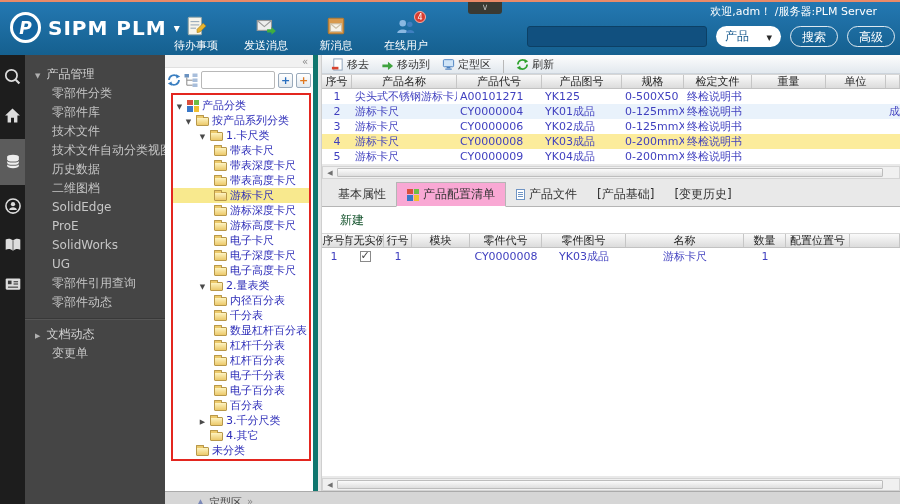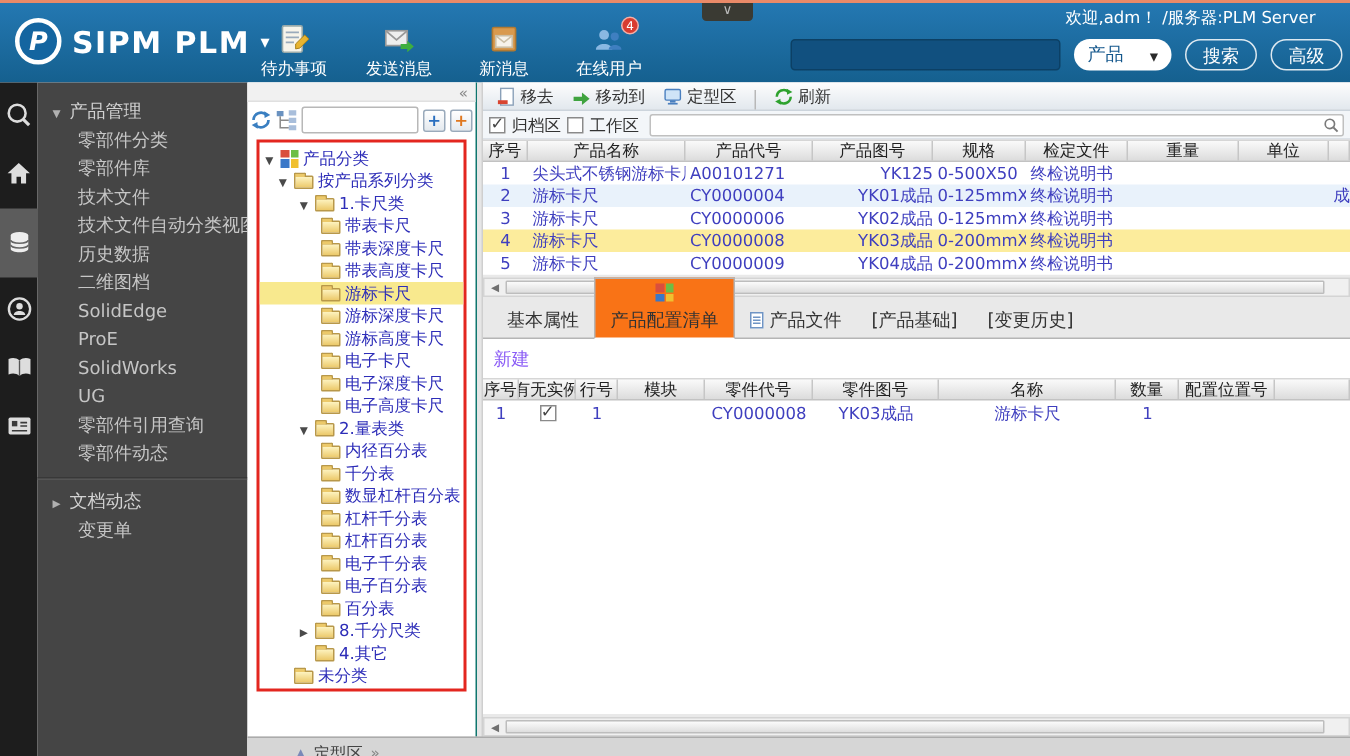--- a/index.html
+++ b/index.html
@@ -45,21 +45,21 @@
 
   .sidebar { width:140px; background:#454545; color:#c6c6c6; font-size:12px; padding-top:9px; }
   .ssec { display:flex; align-items:center; gap:6px; padding:3px 6px 3px 10px; height:20px; color:#d2d2d2; cursor:pointer;}
   .ssec .arr-down-w::after { content:"▼"; font-size:7px; color:#b0b0b0; }
   .ssec .arr-right-w::after { content:"▶"; font-size:7px; color:#b0b0b0; }
   .srow { height:19px; line-height:19px; padding-left:27px; cursor:pointer; white-space:nowrap; overflow:hidden;}
   .active-label { color:#e8a33d; border:1px solid #e02820; padding:0 4px 1px 2px; }
   .side-sep { border-top:1px solid #383838; border-bottom:1px solid #555; margin:6px 0 4px 0; }
 
   
-  .treepanel { width:153px; background:#fff; border-right:1px solid #0f766e; position:relative; }
+  .treepanel { width:153px; background:#fff; border-right:5px solid #0f766e; position:relative; }
   .tree-top { height:13px; background:#f1f1f1; border-bottom:1px solid #e0e0e0; text-align:right; padding-right:5px; }
   .tree-top .gi-collapse::after { content:"«"; color:#8a8a8a; font-size:10px; line-height:12px; cursor:pointer;}
   .tree-toolbar { height:24px; display:flex; align-items:center; gap:3px; padding:0 2px; }
   .tree-filter { flex:1; height:18px; border:1px solid #b8b8b8; border-radius:2px; min-width:10px; font-size:10px; padding:0 3px;}
   .sq-btn { width:15px; height:15px; border:1px solid #9aaabb; border-radius:2px; background:linear-gradient(#fff,#e4e9ee);
             font-size:11px; line-height:13px; text-align:center; cursor:pointer; }
   .plus-blue::after { content:"+"; color:#2a6fbf; font-weight:bold; }
   .plus-orange::after { content:"+"; color:#e07820; font-weight:bold; }
 
   .tree-box { position:absolute; top:38px; left:6px; width:140px; bottom:43px; border:2px solid #e3261f; overflow:hidden; padding-top:3px; }
@@ -96,41 +96,41 @@
 
   .pt-header,.dt-header { display:flex; height:15px; background:linear-gradient(#fafafa,#dcdcdc);
                border-top:1px solid #d6d6d6; border-bottom:1px solid #c2c2c2; color:#222; align-items:center;}
   .hc { height:100%; border-right:1px solid #c6c6c6; display:flex; align-items:center; justify-content:center;
         overflow:hidden; white-space:nowrap; cursor:pointer;}
   .prow { display:flex; height:15px; align-items:center; color:#3f3fbf; cursor:pointer; }
   .prow .c { overflow:hidden; white-space:nowrap; padding-left:3px; }
   .ctr { justify-content:center; text-align:center; padding-left:0 !important; }
   .r-white { background:#fff; } .r-blue { background:#e9f2fb; } .r-sel { background:#fcec9c; }
   .w0{width:30px;flex:0 0 30px;} .w1{width:105px;flex:0 0 105px;} .w2{width:85px;flex:0 0 85px;}
-  .w3{width:80px;flex:0 0 80px;text-align:right;} .w4{width:62px;flex:0 0 62px;} .w5{width:68px;flex:0 0 68px;}
+  .w3{width:80px;flex:0 0 80px;} .w4{width:62px;flex:0 0 62px;} .w5{width:68px;flex:0 0 68px;}
   .w6{width:74px;flex:0 0 74px;} .w7{width:60px;flex:0 0 60px;} .w8{flex:1;min-width:0;}
   .pt-body { background:#fff; }
 
   .hscroll { height:13px; margin-top:2px; background:#f0f0f0; border:1px solid #d4d4d4; display:flex; align-items:center; }
   .hs-arrow { width:14px; text-align:center; color:#707070; font-size:7px; cursor:pointer; }
   .hs-arrow::after { content:"◀"; }
   .hs-thumb { flex:1; height:9px; margin-right:16px; background:linear-gradient(#fbfbfb,#dedede);
               border:1px solid #bdbdbd; border-radius:1px; cursor:grab;}
   .rp-gap { height:7px; }
 
   .tabs { height:21px; display:flex; align-items:flex-end; padding-left:6px; border-bottom:1px solid #b5b5b5;
           background:#e9e9e9; font-size:12px; color:#333; }
   .tab { padding:3px 10px 3px 10px; cursor:pointer; display:flex; align-items:center; gap:4px; }
-  .tab.active { background:#f97316; border:1px solid #b5b5b5; border-bottom:1px solid #fff; margin-bottom:-1px;flex-direction:column; }
+  .tab.active { background:#f9a8d4; border:1px solid #b5b5b5; border-bottom:1px solid #fff; margin-bottom:-1px; }
   .docicon { width:9px; height:11px; background:#fff; border:1px solid #6f94c4; position:relative; flex:0 0 9px;}
   .docicon::after { content:""; position:absolute; left:1px; top:2px; width:5px; height:1px; background:#6f94c4;
                     box-shadow:0 2px 0 #6f94c4, 0 4px 0 #6f94c4; }
 
   .detail-body { flex:1; background:#fff; display:flex; flex-direction:column; min-height:0;}
-  .newbtn { color:#8b5cf6; font-size:12px; padding:5px 0 4px 7px; width:max-content; cursor:pointer;}
+  .newbtn { color:#14532d; font-size:12px; padding:5px 0 4px 18px; width:max-content; cursor:pointer;}
   .d0{width:24px;flex:0 0 24px;} .d1{width:38px;flex:0 0 38px;} .d2{width:28px;flex:0 0 28px;}
   .d3{width:58px;flex:0 0 58px;} .d4{width:72px;flex:0 0 72px;} .d5{width:84px;flex:0 0 84px;}
   .d6{width:118px;flex:0 0 118px;} .d7{width:42px;flex:0 0 42px;} .d8{width:64px;flex:0 0 64px;} .d9{flex:1;min-width:0;}
   .drow { display:flex; height:16px; align-items:center; color:#3f3fbf; cursor:pointer;}
   .drow .c { display:flex; justify-content:center; overflow:hidden; white-space:nowrap;}
   .dfill { flex:1; background:#fff; }
 
   
   .bottombar { position:absolute; left:165px; right:0; bottom:0; height:13px; background:#d6d6d6;
                border-top:1px solid #ababab; display:flex; align-items:flex-start; gap:5px; padding:3px 0 0 32px;
@@ -395,21 +395,21 @@
             <span class="folder"></span>
             <span class="tlabel">电子百分表</span>
           </div>
         <div class="trow l3">
             <span class="folder"></span>
             <span class="tlabel">百分表</span>
           </div>
         <div class="trow l2">
             <span class="slot arr-right"></span>
             <span class="folder"></span>
-            <span class="tlabel">8.千分尺类</span>
+            <span class="tlabel">3.千分尺类</span>
           </div>
         <div class="trow l2">
             <span class="slot"></span>
             <span class="folder"></span>
             <span class="tlabel">4.其它</span>
           </div>
         <div class="trow l1">
             <span class="slot"></span>
             <span class="folder"></span>
             <span class="tlabel">未分类</span>
@@ -447,33 +447,20 @@
           <svg width="13" height="13" viewBox="0 0 14 14">
               <path d="M12 7 a5 5 0 0 1 -8.5 3.4" stroke="#2ea22e" stroke-width="1.8" fill="none"></path>
               <path d="M2 7 a5 5 0 0 1 8.5-3.4" stroke="#2ea22e" stroke-width="1.8" fill="none"></path>
               <polygon points="9.2,1.2 13.2,3.6 9.4,5.6" fill="#2ea22e"></polygon>
               <polygon points="4.8,12.8 0.8,10.4 4.6,8.4" fill="#2ea22e"></polygon>
             </svg>
           <span>刷新</span>
         </div>
       </div>
 
-      <div class="rp-filter">
-        <span class="cb checked"></span>
-        <span>归档区</span>
-        <span class="cb"></span>
-        <span>工作区</span>
-        <span class="filter-wrap">
-          <input class="filter-input" style="">
-          <svg class="mag" width="11" height="11" viewBox="0 0 12 12">
-              <circle cx="5" cy="5" r="3.4" stroke="#7a7a7a" fill="none" stroke-width="1.2"></circle>
-              <line x1="7.6" y1="7.6" x2="10.6" y2="10.6" stroke="#7a7a7a" stroke-width="1.4"></line>
-            </svg>
-        </span>
-      </div>
 
       <div class="pt-header">
         <div class="hc w0">序号</div>
         <div class="hc w1">产品名称</div>
         <div class="hc w2">产品代号</div>
         <div class="hc w3">产品图号</div>
         <div class="hc w4">规格</div>
         <div class="hc w5">检定文件</div>
         <div class="hc w6">重量</div>
         <div class="hc w7">单位</div>

